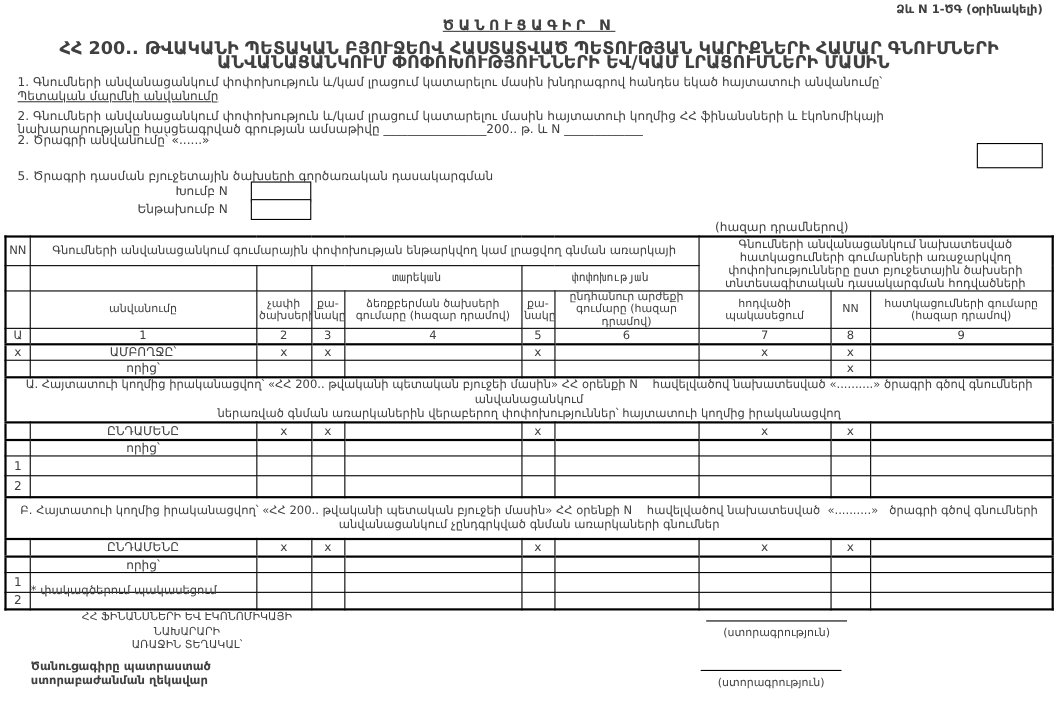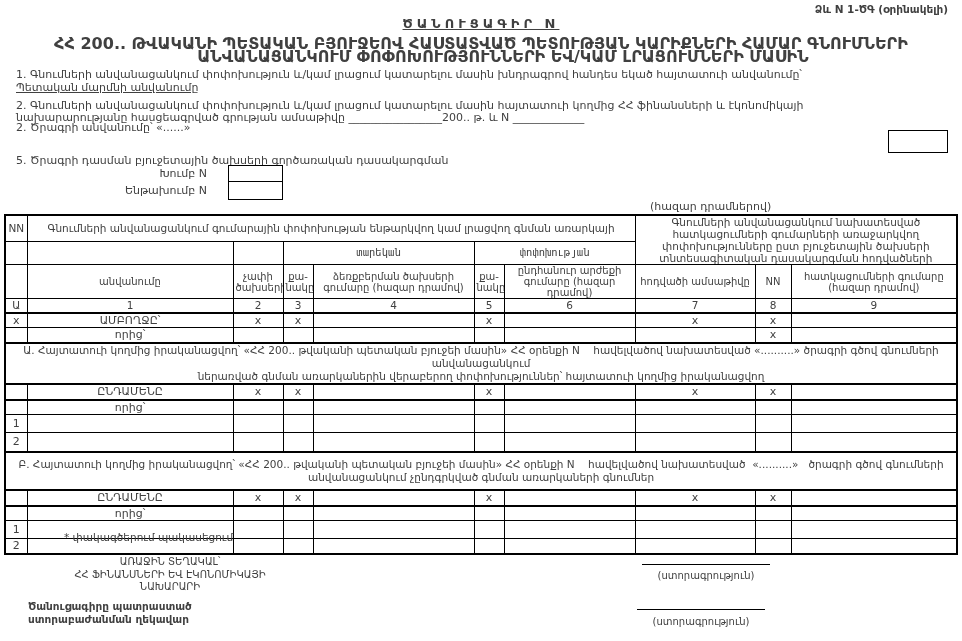--- a/index.html
+++ b/index.html
@@ -31,21 +31,21 @@
   tbody tr{height:15px;}
   tbody tr:nth-child(3){height:30px;}
   tbody tr:nth-child(4),tbody tr:nth-child(9){height:16px;}
   tbody tr:nth-child(6),tbody tr:nth-child(11){height:18px;}
   tbody tr:nth-child(7){height:19px;}
   tbody tr:nth-child(8){height:38px;}
   tr.section-row td{font-size:10.5px;line-height:13px;border-top:2px solid #000;
              border-bottom:2px solid #000;}
   tr.section-row div{white-space:pre-wrap;}
   tr.thick-bottom td{border-bottom:2px solid #000;}
-  .footnote{position:absolute;left:28px;top:531px;font-size:10.5px;margin-left:36px;}
+  .footnote{position:absolute;left:28px;top:531px;font-size:10.5px;}
   .ministry{position:absolute;left:46px;top:556px;width:248px;text-align:center;
             font-size:10px;line-height:12.5px;}
   .prepared{position:absolute;left:28px;top:600px;font-size:10.5px;line-height:12.5px;font-weight:bold;}
   .sig-line{position:absolute;width:128px;border-top:1px solid #000;}
   .sig-caption{position:absolute;width:128px;text-align:center;font-size:10px;}
 </style>
 </head>
 <body>
 
 <div class="page">
@@ -97,21 +97,21 @@
         <th colspan="2">փոփոխության</th>
       </tr>
       <tr class="h3">
         <th></th>
         <th>անվանումը</th>
         <th>չափի ծախսերի</th>
         <th>քա-նակը</th>
         <th>ձեռքբերման ծախսերի գումարը (հազար դրամով)</th>
         <th>քա-նակը</th>
         <th>ընդհանուր արժեքի գումարը (հազար դրամով)</th>
-        <th>հոդվածի ամսաթիվը</th>
+        <th>հոդվածի պակասեցում</th>
         <th>NN</th>
         <th>հատկացումների գումարը (հազար դրամով)</th>
       </tr>
       <tr class="h4">
           <th>Ա</th>
           <th>1</th>
           <th>2</th>
           <th>3</th>
           <th>4</th>
           <th>5</th>
@@ -253,22 +253,22 @@
           <td></td>
           <td></td>
           <td></td>
         </tr>
       </tbody>
   </table>
 
   <div class="footnote">* փակագծերում պակասեցում</div>
 
   <div class="ministry">
+    <div>ՀՀ ՖԻՆԱՆՍՆԵՐԻ ԵՎ ԷԿՈՆՈՄԻԿԱՅԻ ՆԱԽԱՐԱՐԻ</div>
     <div>ԱՌԱՋԻՆ ՏԵՂԱԿԱԼ՝</div>
-    <div>ՀՀ ՖԻՆԱՆՍՆԵՐԻ ԵՎ ԷԿՈՆՈՄԻԿԱՅԻ ՆԱԽԱՐԱՐԻ</div>
   </div>
   <div class="sig-line" style="left:642px;top:564px"></div>
   <div class="sig-caption" style="left:642px;top:570px">(ստորագրություն)</div>
 
   <div class="prepared">
     <div>Ծանուցագիրը պատրաստած</div>
     <div>ստորաբաժանման ղեկավար</div>
   </div>
   <div class="sig-line" style="left:637px;top:609px"></div>
   <div class="sig-caption" style="left:637px;top:616px">(ստորագրություն)</div>

